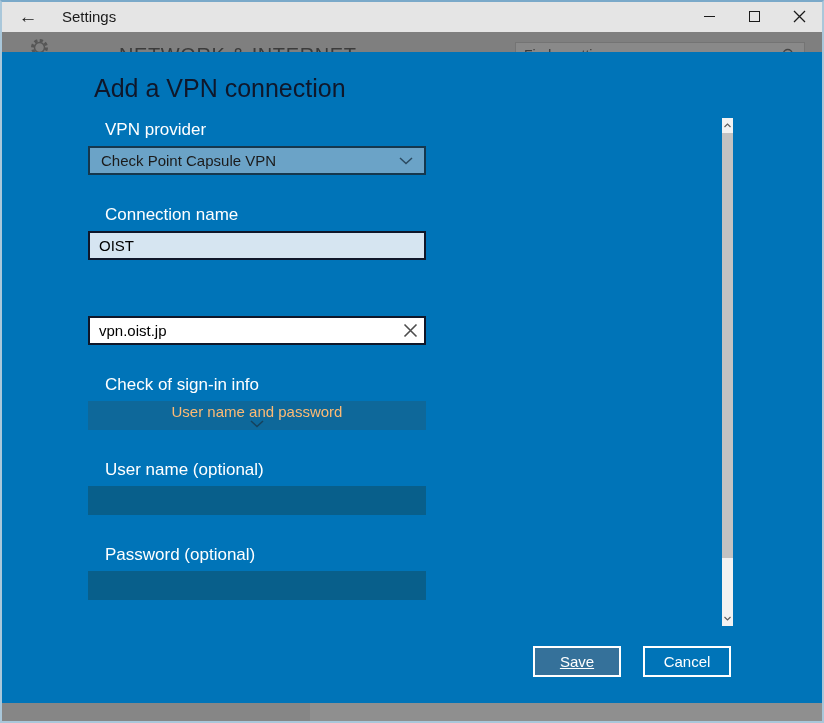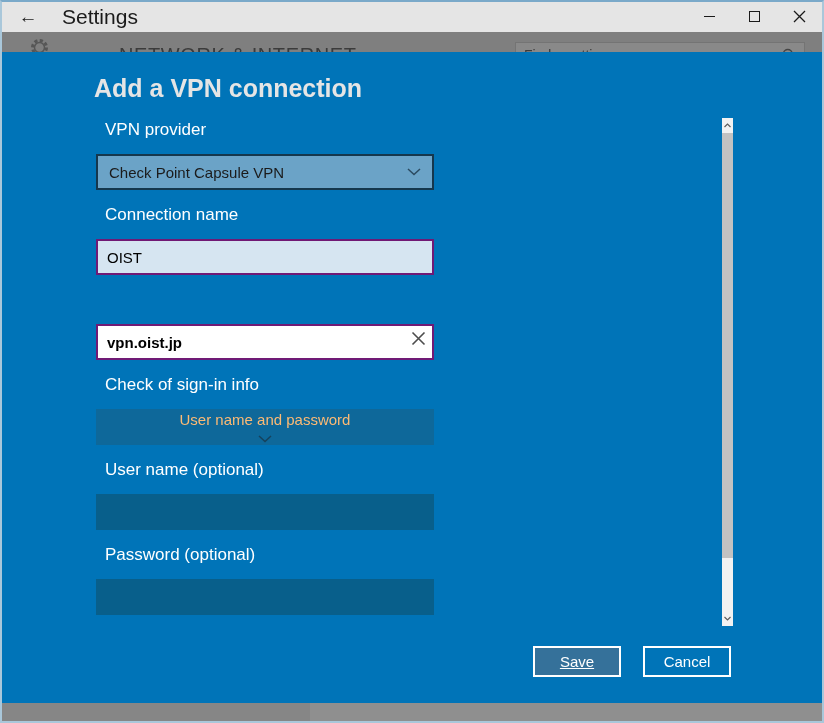--- a/index.html
+++ b/index.html
@@ -3,46 +3,46 @@
 <meta charset="utf-8">
 <style>
   * { margin:0; padding:0; box-sizing:border-box; }
   html,body { width:824px; height:723px; font-family:"Liberation Sans", sans-serif; }
   .window { position:relative; width:824px; height:723px; background:#0074b8; overflow:hidden; }
   .border-overlay { position:absolute; inset:0; border:2px solid #a9c7da; border-top-color:#7aa9c9; pointer-events:none; z-index:90; }
 
   
   .titlebar { position:absolute; top:0; left:0; width:824px; height:32px; background:#e5e5e5; z-index:10; }
   .back-btn { position:absolute; left:8px; top:2px; width:40px; height:29px; display:flex; align-items:center; justify-content:center; font-size:19px; color:#1a1a1a; cursor:pointer; }
-  .tb-title { position:absolute; left:62px; top:0; height:32px; line-height:33px; font-size:21px; color:#1a1a1a; }
+  .tb-title { position:absolute; left:62px; top:0; height:32px; line-height:33px; font-size:15px; color:#1a1a1a; }
   .tb-controls { position:absolute; right:2px; top:2px; height:29px; display:flex; }
   .tb-btn { width:45px; height:29px; display:flex; align-items:center; justify-content:center; cursor:pointer; }
   .max-glyph { width:11px; height:11px; border:1.4px solid #1a1a1a; }
   .min-glyph { width:11px; height:1.6px; background:#1a1a1a; }
 
   
   .dim-top { position:absolute; top:32px; left:0; width:824px; height:20px; background:#7f7f7f; overflow:hidden; z-index:5; }
   .gear-wrap { position:absolute; left:30px; top:6px; }
   .section-title { position:absolute; left:119px; top:12px; font-size:20px; color:#3b3b3b; letter-spacing:0.6px; white-space:nowrap; }
   .search-box { position:absolute; left:515px; top:10px; width:290px; height:26px; background:#898989; border:1px solid #747474; display:flex; align-items:center; justify-content:space-between; padding:3px 8px; font-size:14px; color:#3b3b3b; }
 
   
   .panel { position:absolute; top:52px; left:0; width:824px; height:651px; background:#0074b8; z-index:6; }
-  .dlg-title { position:absolute; left:94px; top:22px; font-size:25px; font-weight:700; color:#e5e5e5; }
+  .dlg-title { position:absolute; left:94px; top:22px; font-size:25px; font-weight:400; color:#0f172a; }
 
   .f-label { position:absolute; left:105px; color:#ffffff; font-size:17px; line-height:17px; }
-  .f-control { position:absolute; left:96px; width:338px; height:36px;margin-top:8px; }
+  .f-control { position:absolute; left:88px; width:338px; height:29px; }
 
   .dd { background:#6ba3c7; border:2px solid #15374d; color:#1b1b1b; font-size:15px; display:flex; align-items:center; justify-content:space-between; padding:0 11px; cursor:default; width:100%; height:100%; }
   .dd .chev { color:#2b4a60; display:flex; }
   .dd.disabled { background:#0e689a; border:2px solid #0e689a; color:#fdba74;flex-direction:column; }
   .dd.disabled .chev { color:#16425c; }
 
-  .ti { width:100%; height:100%; background:#d6e5f1; border:2px solid #701a75; color:#000; font-size:15px; padding:0 9px; font-family:inherit; outline:none; }
-  .ti.white { background:#ffffff; padding-right:32px;font-weight:bold; }
+  .ti { width:100%; height:100%; background:#d6e5f1; border:2px solid #0f172a; color:#000; font-size:15px; padding:0 9px; font-family:inherit; outline:none; }
+  .ti.white { background:#ffffff; padding-right:32px; }
   .ti.empty { background:#085f8b; border:2px solid #085f8b; color:#fff; }
   .clear-x { position:absolute; right:6px; top:6px; width:20px; height:17px; display:flex; align-items:center; justify-content:center; cursor:pointer; }
 
   
   .scrollbar { position:absolute; left:722px; top:66px; width:11px; height:508px; background:#f2f2f2; }
   .sb-up, .sb-down { position:absolute; left:0; width:11px; height:15px; background:#f2f2f2; display:flex; align-items:center; justify-content:center; cursor:pointer; }
   .sb-up { top:0; } .sb-down { bottom:0; }
   .sb-thumb { position:absolute; left:0; top:15px; width:11px; height:425px; background:#c2c2c2; cursor:pointer; }
 
   

